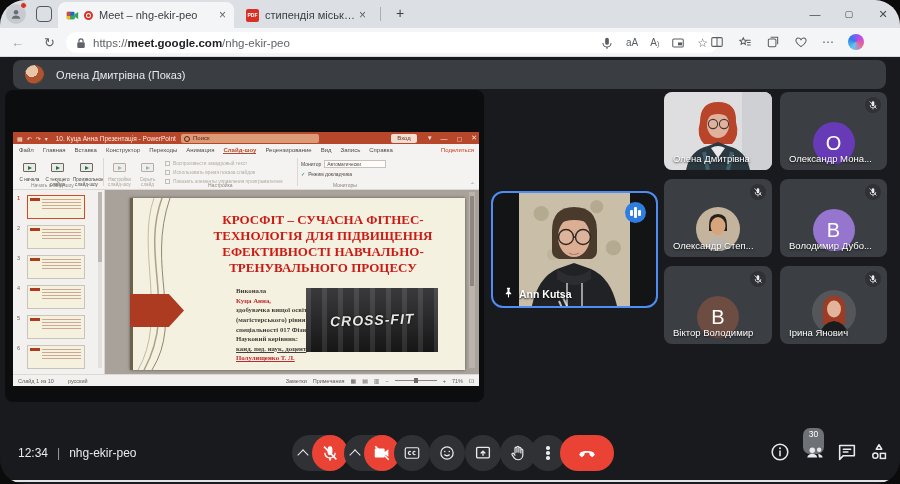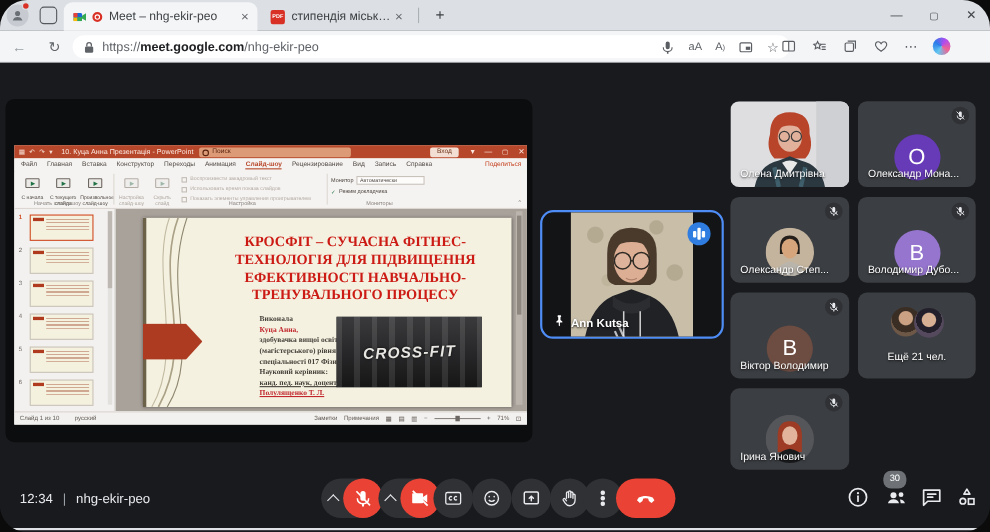--- a/index.html
+++ b/index.html
@@ -137,21 +137,21 @@
   .ctl svg { width:18px; height:18px; }
   .ctl-group { position:absolute; top:378px; width:56px; height:36px; border-radius:18px; background:#303134; display:flex; align-items:center; }
   .chev { width:8px; height:8px; border-left:1.6px solid #e8eaed; border-top:1.6px solid #e8eaed; transform:rotate(45deg); margin-left:7px; margin-top:3px; }
   .ctl-red { position:absolute; right:0; top:0; width:36px; height:36px; border-radius:50%; background:#ea4335; color:#fff; display:flex; align-items:center; justify-content:center; }
   .ctl-red svg { width:18px; height:18px; }
   .hangup { position:absolute; left:560px; top:378px; width:54px; height:36px; border-radius:18px; background:#ea4335; color:#fff; display:flex; align-items:center; justify-content:center; }
   .hangup svg { width:20px; height:20px; }
   .dots i { display:block; width:3.5px; height:3.5px; border-radius:50%; background:#e8eaed; margin:1.6px 0; }
   .right-ctl { position:absolute; top:384px; width:22px; height:22px; color:#e8eaed; }
   .right-ctl svg { width:22px; height:22px; }
-  .people-badge { position:absolute; left:803px; top:371px; min-width:21px; height:16px; border-radius:7px; background:#6e7276; color:#fff; font-size:8.5px; text-align:center; line-height:13px; padding:0 3px; }
+  .people-badge { position:absolute; left:803px; top:371px; min-width:21px; height:26px; border-radius:7px; background:#6e7276; color:#fff; font-size:8.5px; text-align:center; line-height:13px; padding:0 3px; }
 </style>
 </head>
 <body>
 
 <div class="screen">
 
   <div class="tabstrip">
     <div class="profile-btn">
       <svg viewBox="0 0 24 24" fill="currentColor">
           <circle cx="12" cy="9" r="4"></circle>
@@ -242,20 +242,24 @@
             <path d="M12 20s-7-4.5-8.5-9C2.6 8 4.5 5 7.5 5c2 0 3.5 1.2 4.5 3 1-1.8 2.5-3 4.5-3 3 0 4.9 3 4 6-1.5 4.5-8.5 9-8.5 9z"></path>
           </svg>
         </span>
       <span class="tool-ico" style="font-size:12px">⋯</span>
       <span class="copilot"></span>
     </div>
   </div>
 
   <div class="meet">
 
+    <div class="banner">
+      <span class="banner-avatar"></span>
+      <span class="banner-name">Олена Дмитрівна (Показ)</span>
+    </div>
 
     <div class="share-tile">
       <div class="ppt">
 
         <div class="ppt-titlebar">
           <span class="qat">
               <span>▦</span>
               <span>↶</span>
               <span>↷</span>
               <span>▾</span>
@@ -488,27 +492,20 @@
         <span class="tile-mute">
             <svg viewBox="0 0 24 24" fill="currentColor">
               <path d="M12 15a3.2 3.2 0 0 0 3.2-3.2V6.2a3.2 3.2 0 1 0-6.4 0v5.6A3.2 3.2 0 0 0 12 15zm6-3.2a6 6 0 0 1-12 0H4.3a7.7 7.7 0 0 0 6.5 7.6V22h2.4v-2.6a7.7 7.7 0 0 0 6.5-7.6z"></path>
               <path d="M4 3.5l16.5 17" stroke="#e8eaed" stroke-width="2"></path>
             </svg>
           </span>
         <span class="letter-avatar" style="background-color: rgb(109, 76, 65);">В</span>
         <span class="tile-name">Віктор Володимир</span>
       </div>
 
-      <div class="ptile overflow-tile r4">
-        <span class="ov-avatars">
-            <span class="ov ov1"></span>
-            <span class="ov ov2"></span>
-          </span>
-        <span class="tile-name">Ещё 21 чел.</span>
-      </div>
 
       <div class="ptile r4">
         <span class="tile-mute">
             <svg viewBox="0 0 24 24" fill="currentColor">
               <path d="M12 15a3.2 3.2 0 0 0 3.2-3.2V6.2a3.2 3.2 0 1 0-6.4 0v5.6A3.2 3.2 0 0 0 12 15zm6-3.2a6 6 0 0 1-12 0H4.3a7.7 7.7 0 0 0 6.5 7.6V22h2.4v-2.6a7.7 7.7 0 0 0 6.5-7.6z"></path>
               <path d="M4 3.5l16.5 17" stroke="#e8eaed" stroke-width="2"></path>
             </svg>
           </span>
         <span class="photo-avatar">
           <svg viewBox="0 0 44 44" width="44" height="44">

